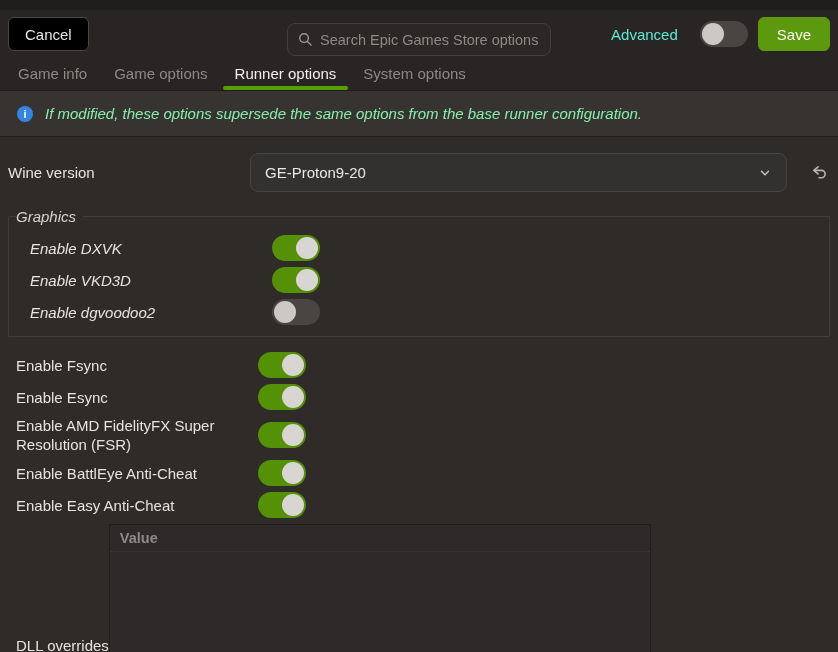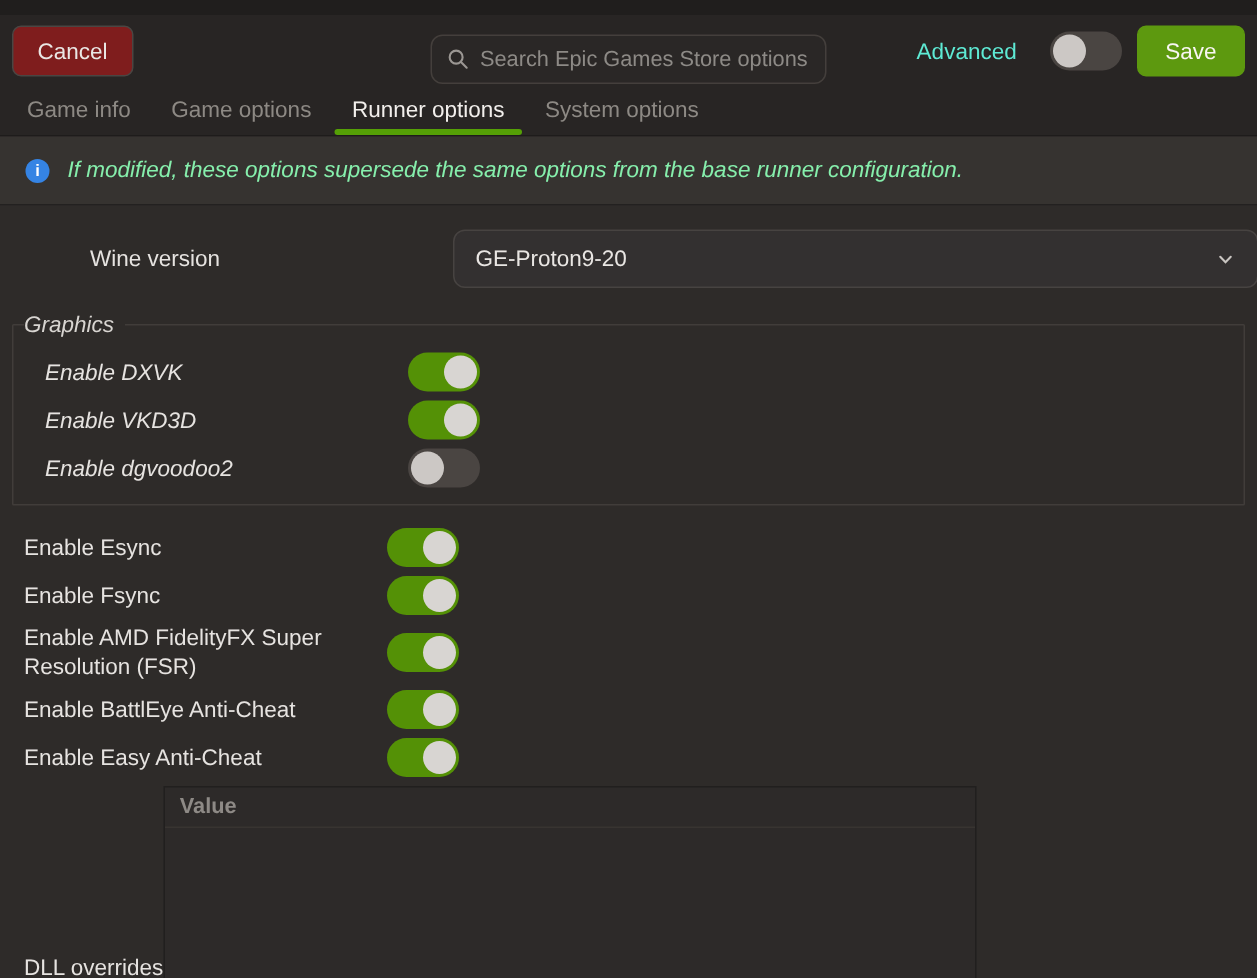--- a/index.html
+++ b/index.html
@@ -12,21 +12,21 @@
   
   .top-edge { height:10px; background:#201e1d; }
 
   
   .headerbar {
     position:relative; height:48px; background:#282524;
     display:flex; align-items:center; padding:0 8px;
   }
   .btn {
     height:34px; border-radius:6px; border:1px solid #4a4643;
-    background:#7f1d1d; color:#eae7e4; font-family:inherit; font-size:15px;
+    background:#000000; color:#eae7e4; font-family:inherit; font-size:15px;
     padding:0 16px; cursor:pointer;
   }
   .btn.save {
     background:var(--save-green); border-color:var(--save-green);
     color:#f8f6f2; font-weight:400; padding:0 18px;
   }
   .search-entry {
     position:absolute; left:50%; top:13px; transform:translateX(-50%);
     width:264px; height:33px; border-radius:8px;
     background:#2a2726; border:1px solid #443f3c;
@@ -70,21 +70,21 @@
   }
   .info-icon {
     width:16px; height:16px; border-radius:50%; background:var(--info-blue);
     color:#fff; font-size:11px; font-weight:bold; font-style:normal;
     display:flex; align-items:center; justify-content:center; flex:none;
   }
   .banner-text { font-style:italic; color:#86efac; }
 
   
   .content { padding-top:16px; }
-  .row { display:flex; align-items:center; padding-left:16px;margin-left:44px; }
+  .row { display:flex; align-items:center; padding-left:8px; }
   .row .lbl { width:242px; flex:none; padding-right:10px; color:#e6e3e0; line-height:19px; }
 
   .wine-row .control { flex:1; display:flex; align-items:center;justify-content:flex-end; }
   .dropdown {
     width:537px; height:39px; border-radius:8px; background:#333030;
     border:1px solid #474341; display:flex; align-items:center;
     padding:0 14px; cursor:pointer;
   }
   .dropdown .value { color:#e9e6e3; }
   .dropdown .chev { margin-left:auto; display:flex; }
@@ -204,28 +204,28 @@
 
       <div class="trow">
         <span class="lbl">Enable dgvoodoo2</span>
         <div class="switch">
           <div class="knob"></div>
         </div>
       </div>
     </fieldset>
 
     <div class="trow">
+      <span class="lbl">Enable Fsync</span>
+      <div class="switch on">
+        <div class="knob"></div>
+      </div>
+    </div>
+
+    <div class="trow">
       <span class="lbl">Enable Esync</span>
-      <div class="switch on">
-        <div class="knob"></div>
-      </div>
-    </div>
-
-    <div class="trow">
-      <span class="lbl">Enable Fsync</span>
       <div class="switch on">
         <div class="knob"></div>
       </div>
     </div>
 
     <div class="trow">
       <span class="lbl">Enable AMD FidelityFX Super Resolution (FSR)</span>
       <div class="switch on">
         <div class="knob"></div>
       </div>

